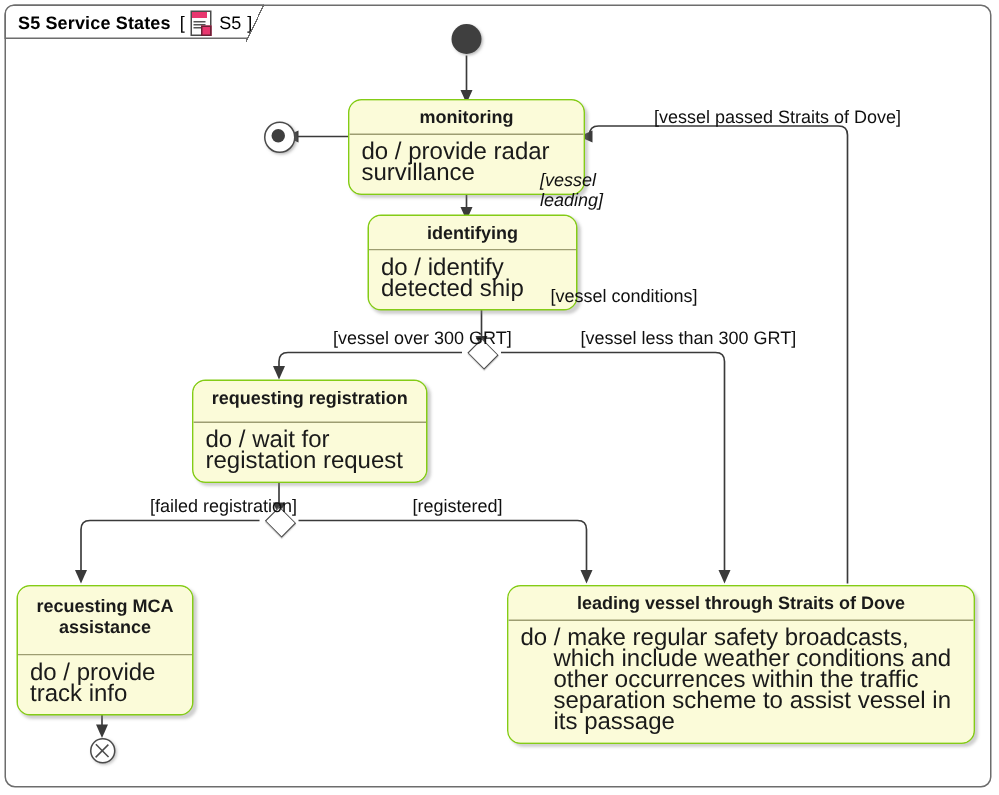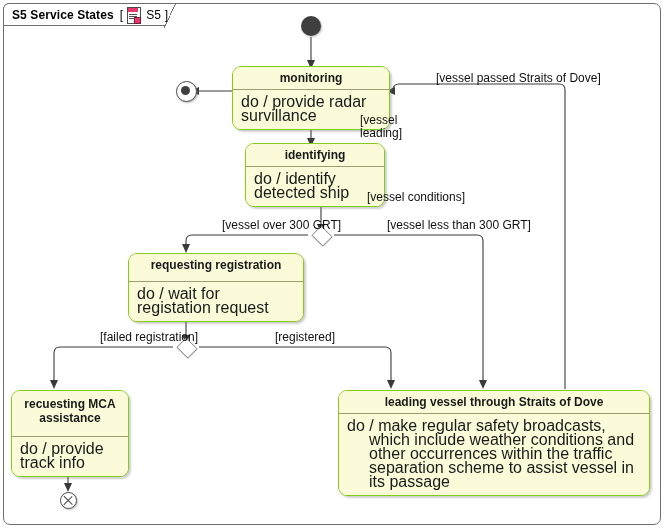--- a/index.html
+++ b/index.html
@@ -228,21 +228,21 @@
   
   .guard {
     position: absolute;
     font-size: 12px;
     color: #101010;
     white-space: nowrap;
     line-height: 13px;
     z-index: 5;
     padding-left: 40px;
   }
-  .guard.center { text-align: center; white-space: normal; }
+  .guard.center { text-align: center; white-space: normal; font-style: italic; }
 </style>
 </head>
 <body>
 
 <div id="canvas">
 
   <div id="frame"></div>
 
   <div id="title-tab">
     <span class="tab-title">S5 Service States</span>
@@ -318,21 +318,21 @@
     <div class="state-sep"></div>
     <div class="state-body">do / provide radar survillance</div>
   </div>
 
   <div class="state" style="left:245px; top:143px; width:140px;">
     <div class="state-name">identifying</div>
     <div class="state-sep"></div>
     <div class="state-body">do / identify detected ship</div>
   </div>
 
-  <div class="state" style="left:128px; top:253px; width:176px;">
+  <div class="state" style="left:128px; top:253px; width:157px;">
     <div class="state-name" style="padding-bottom:9px;">requesting registration</div>
     <div class="state-sep"></div>
     <div class="state-body">do / wait for registation request</div>
   </div>
 
   <div class="state" style="left:11px; top:390px; width:118px;">
     <div class="state-name" style="padding:6px 6px 11px 6px;">
       <div>recuesting MCA</div>
       <div>assistance</div>
     </div>

